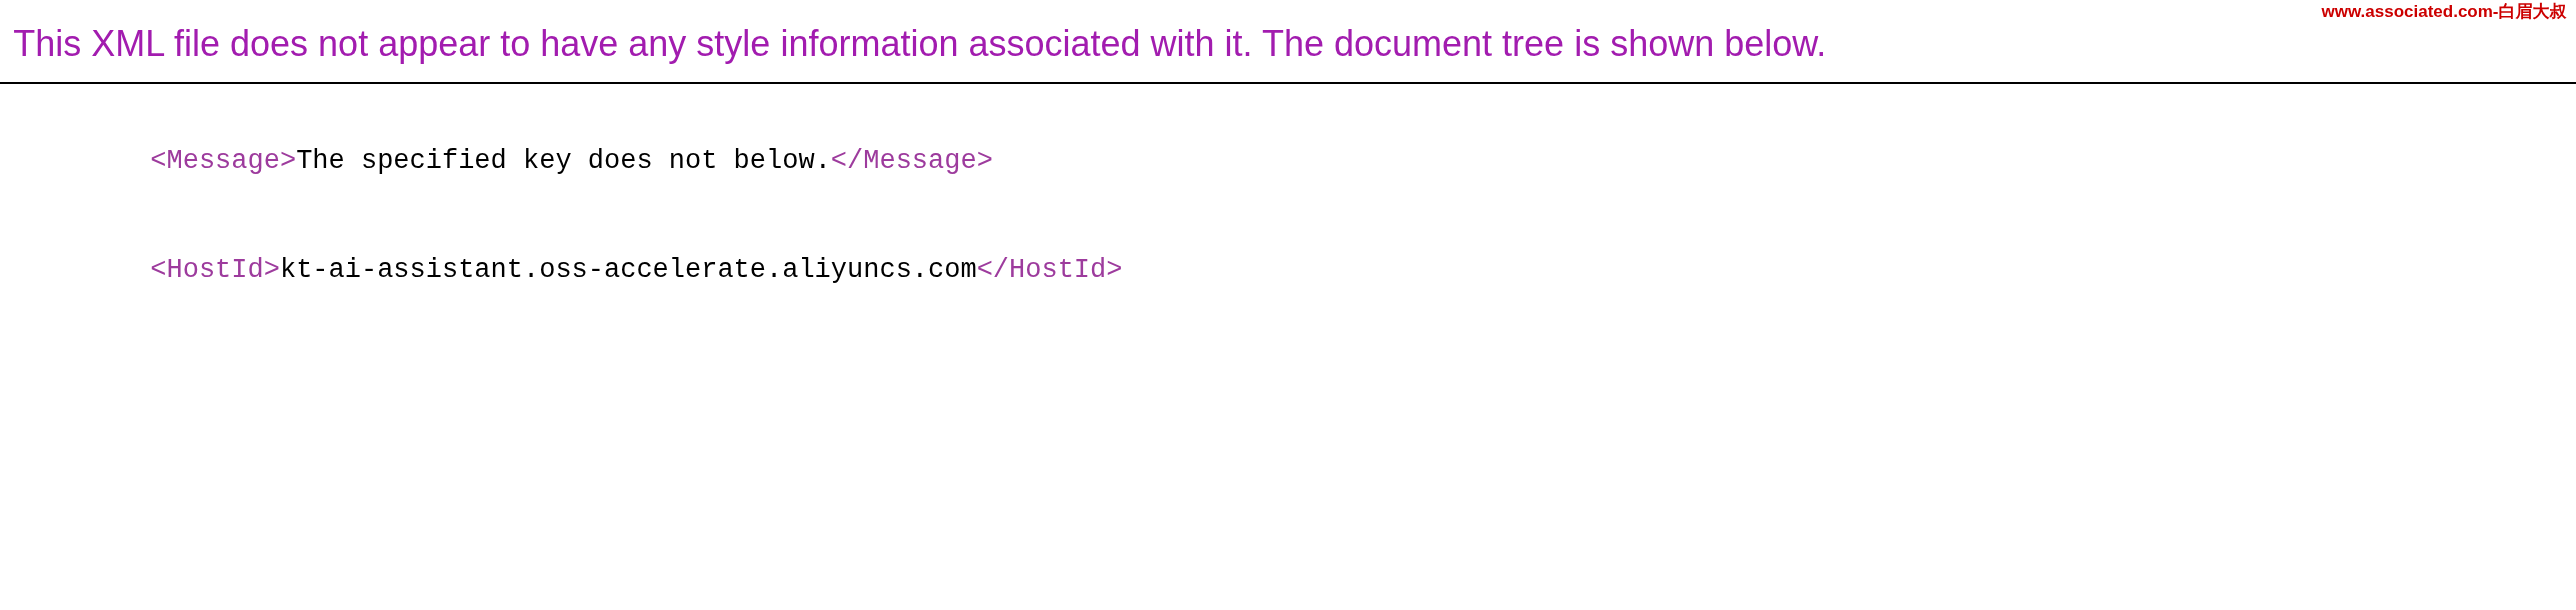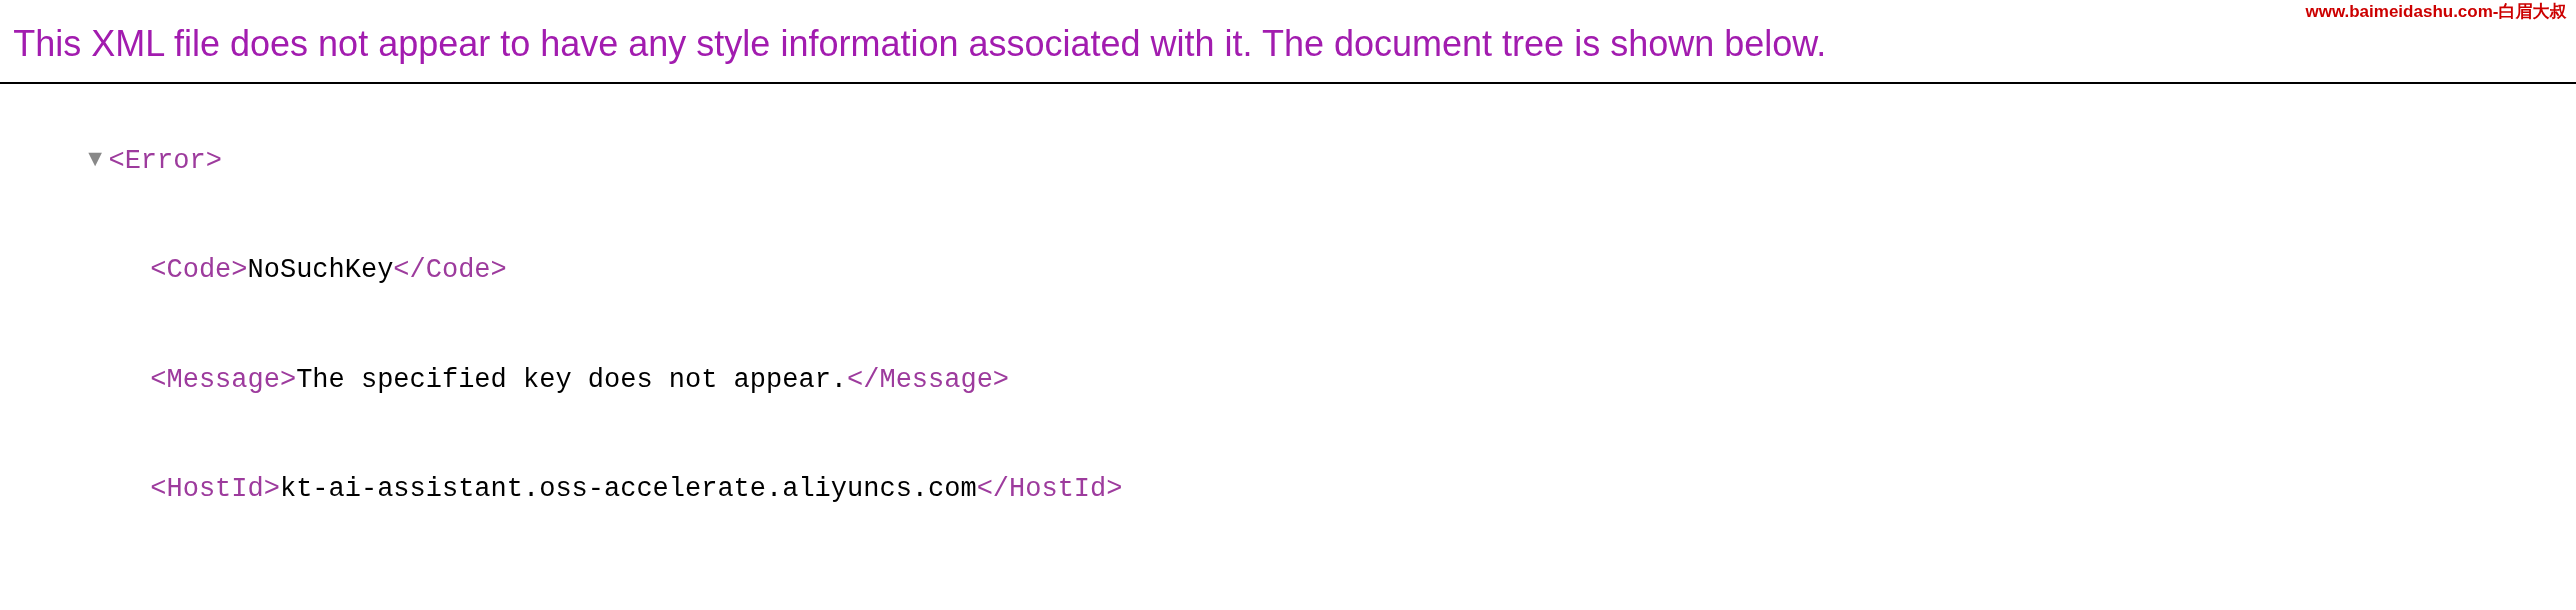--- a/index.html
+++ b/index.html
@@ -58,35 +58,29 @@
     .root-line {
       padding-left: 9.5px;
     }
     .child-line {
       padding-left: 76px;
     }
   </style>
 </head>
 <body>
 
-<div class="watermark">www.baimeidashu.com-白眉大叔</div>
+<div class="watermark">www.associated.com-白眉大叔</div>
 
 <div class="notice">This XML file does not appear to have any style information associated with it. The document tree is shown below.</div>
 
 <div class="xml-tree">
-  <div class="xml-line root-line">
-    <span class="toggle">▼</span><span class="tag">&lt;Error&gt;</span>
-  </div>
+
 
   <div class="xml-line child-line">
-    <span class="tag">&lt;Code&gt;</span><span class="txt">NoSuchKey</span><span class="tag">&lt;/Code&gt;</span>
-  </div>
-
-  <div class="xml-line child-line">
-    <span class="tag">&lt;Message&gt;</span><span class="txt">The specified key does not appear.</span><span class="tag">&lt;/Message&gt;</span>
+    <span class="tag">&lt;Message&gt;</span><span class="txt">The specified key does not below.</span><span class="tag">&lt;/Message&gt;</span>
   </div>
 
 
   <div class="xml-line child-line">
     <span class="tag">&lt;HostId&gt;</span><span class="txt">kt-ai-assistant.oss-accelerate.aliyuncs.com</span><span class="tag">&lt;/HostId&gt;</span>
   </div>
 
 </div>
 
 

